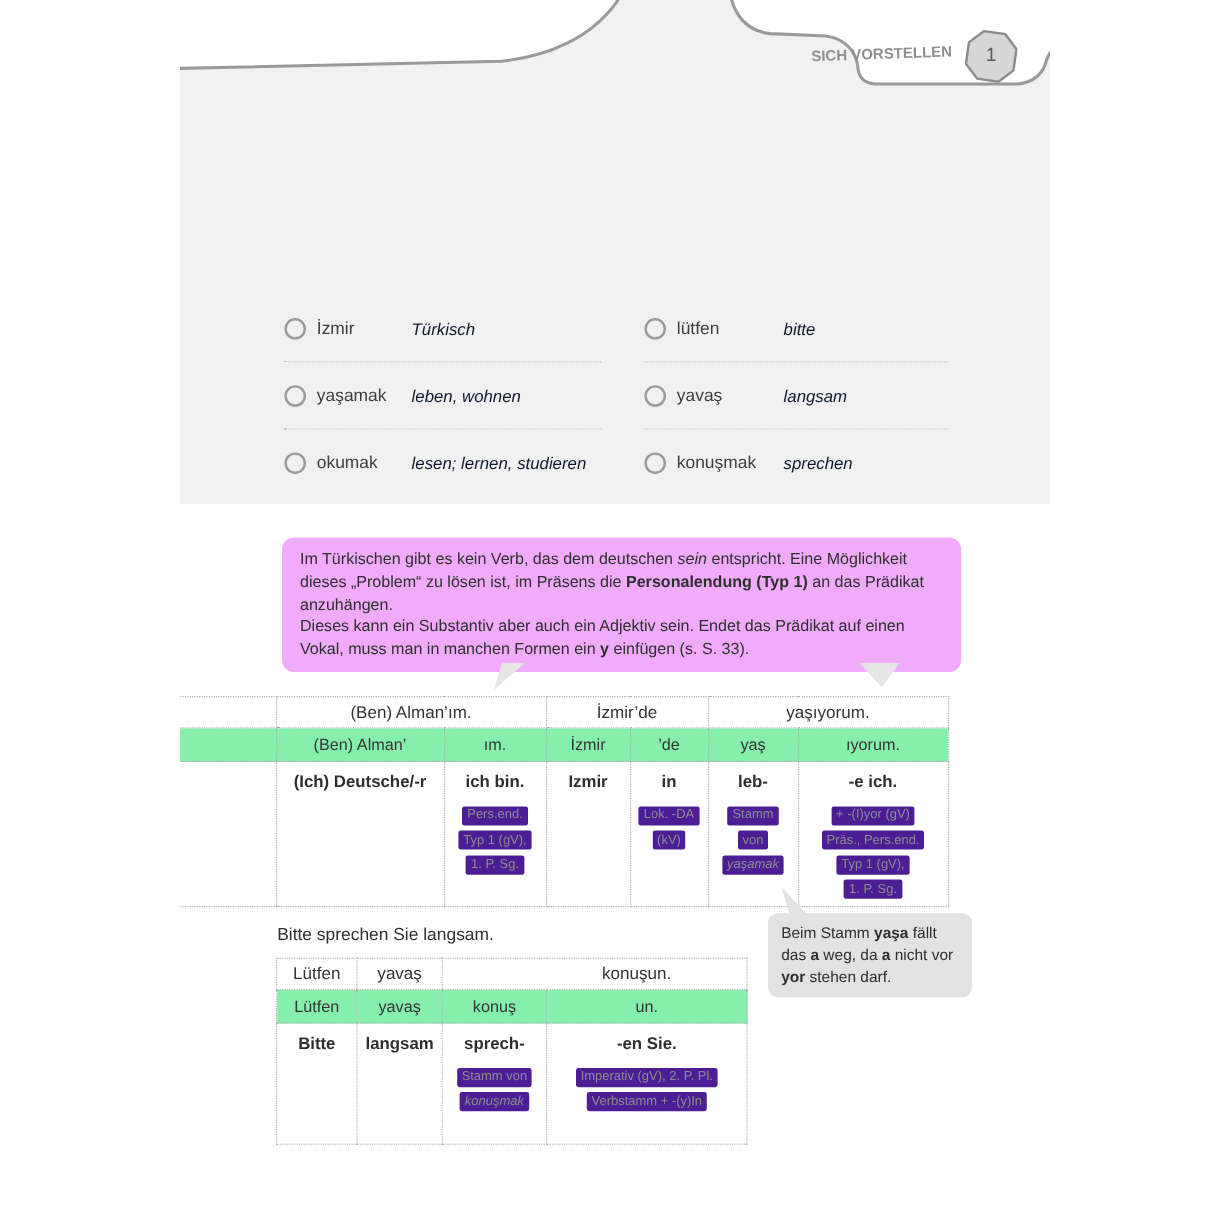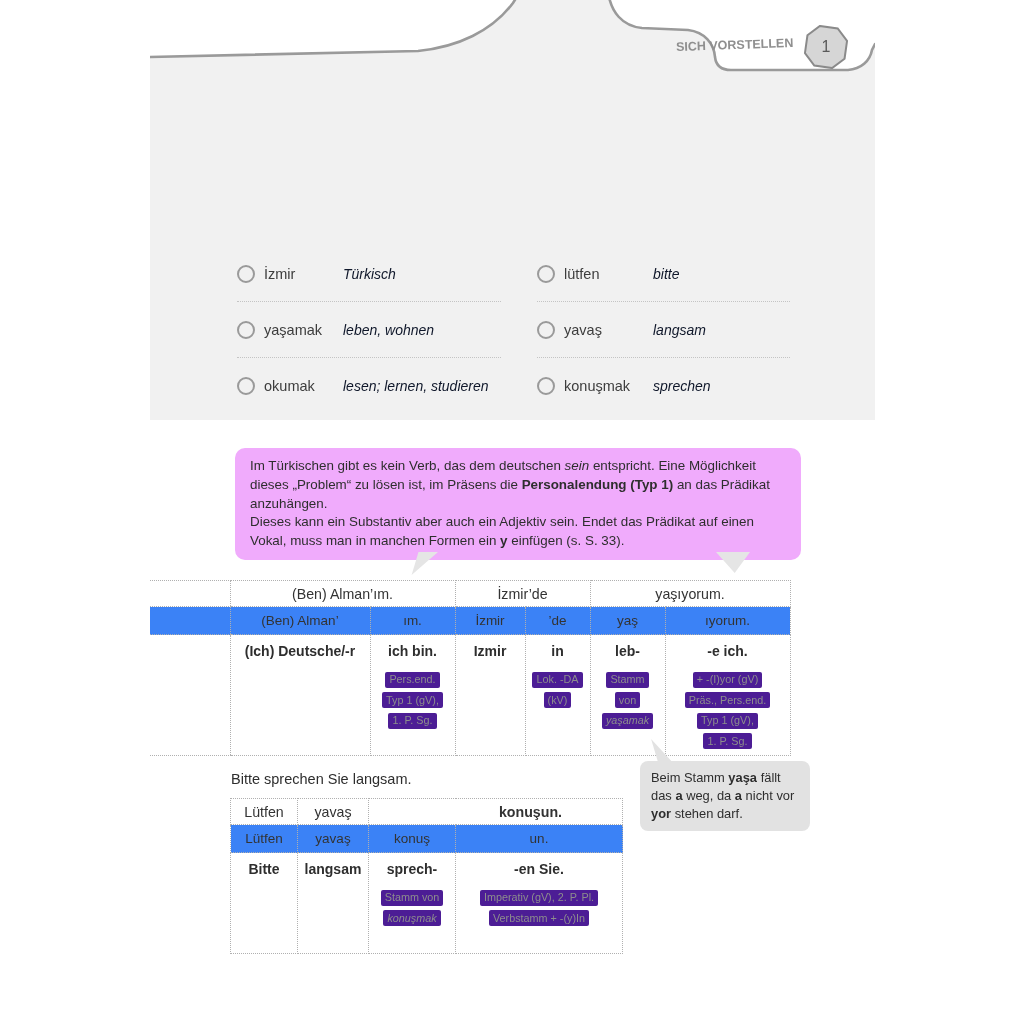--- a/index.html
+++ b/index.html
@@ -37,30 +37,30 @@
   .t1-wrap{position:absolute;left:150px;top:580px;}
   .t2-wrap{position:absolute;left:230px;top:798px;}
   .gtable{border-collapse:collapse;table-layout:fixed;}
   .gtable td{padding:0;text-align:center;color:#333;}
   .bt{border-top:1.6px dotted #b0b0b0;}
   .bb{border-bottom:1.6px dotted #b0b0b0;}
   .bl{border-left:1.6px dotted #b0b0b0;}
   .br{border-right:1.6px dotted #b0b0b0;}
   .r1 td{height:25px;font-size:14.2px;vertical-align:middle;}
   .r2 td{height:27px;font-size:13.5px;vertical-align:middle;}
-  .r2 td{background:#3b82f6;}
+  .r2 td{background:#86efac;}
   .r3 td{vertical-align:top;}
   .t1 .r3 td{height:120px;}
   .t2 .r3 td{height:100px;}
   .glabel{font-weight:bold;font-size:14px;margin-top:8px;color:#2e2e2e;}
   .badge{margin-top:10px;}
   .badge .line{margin:0 0 2px;}
   .badge .line span{display:inline-block;background:#4c1d95;color:#8d8d8d;font-size:10.8px;
         line-height:13px;padding:1.5px 4px;border-radius:2px;}
-  .indent-hdr{text-indent:70px;font-weight:bold;}
+  .indent-hdr{text-indent:70px;}
   
   .example-sentence{position:absolute;left:231px;top:771px;font-size:14.5px;color:#2e2e2e;}
   .callout{position:absolute;left:640px;top:761px;width:170px;box-sizing:border-box;background:#e2e2e2;
         border-radius:8px;padding:8px 11px;font-size:12.9px;line-height:18px;color:#2e2e2e;}
   .callout-tail{position:absolute;left:649px;top:739px;width:26px;height:26px;background:#e2e2e2;
         clip-path:polygon(8% 0,100% 100%,38% 100%);}
   .page-number{position:absolute;left:773px;top:984px;font-size:15px;color:#4f4f4f;margin-top:40px;}
 </style>
 </head>
 <body>

